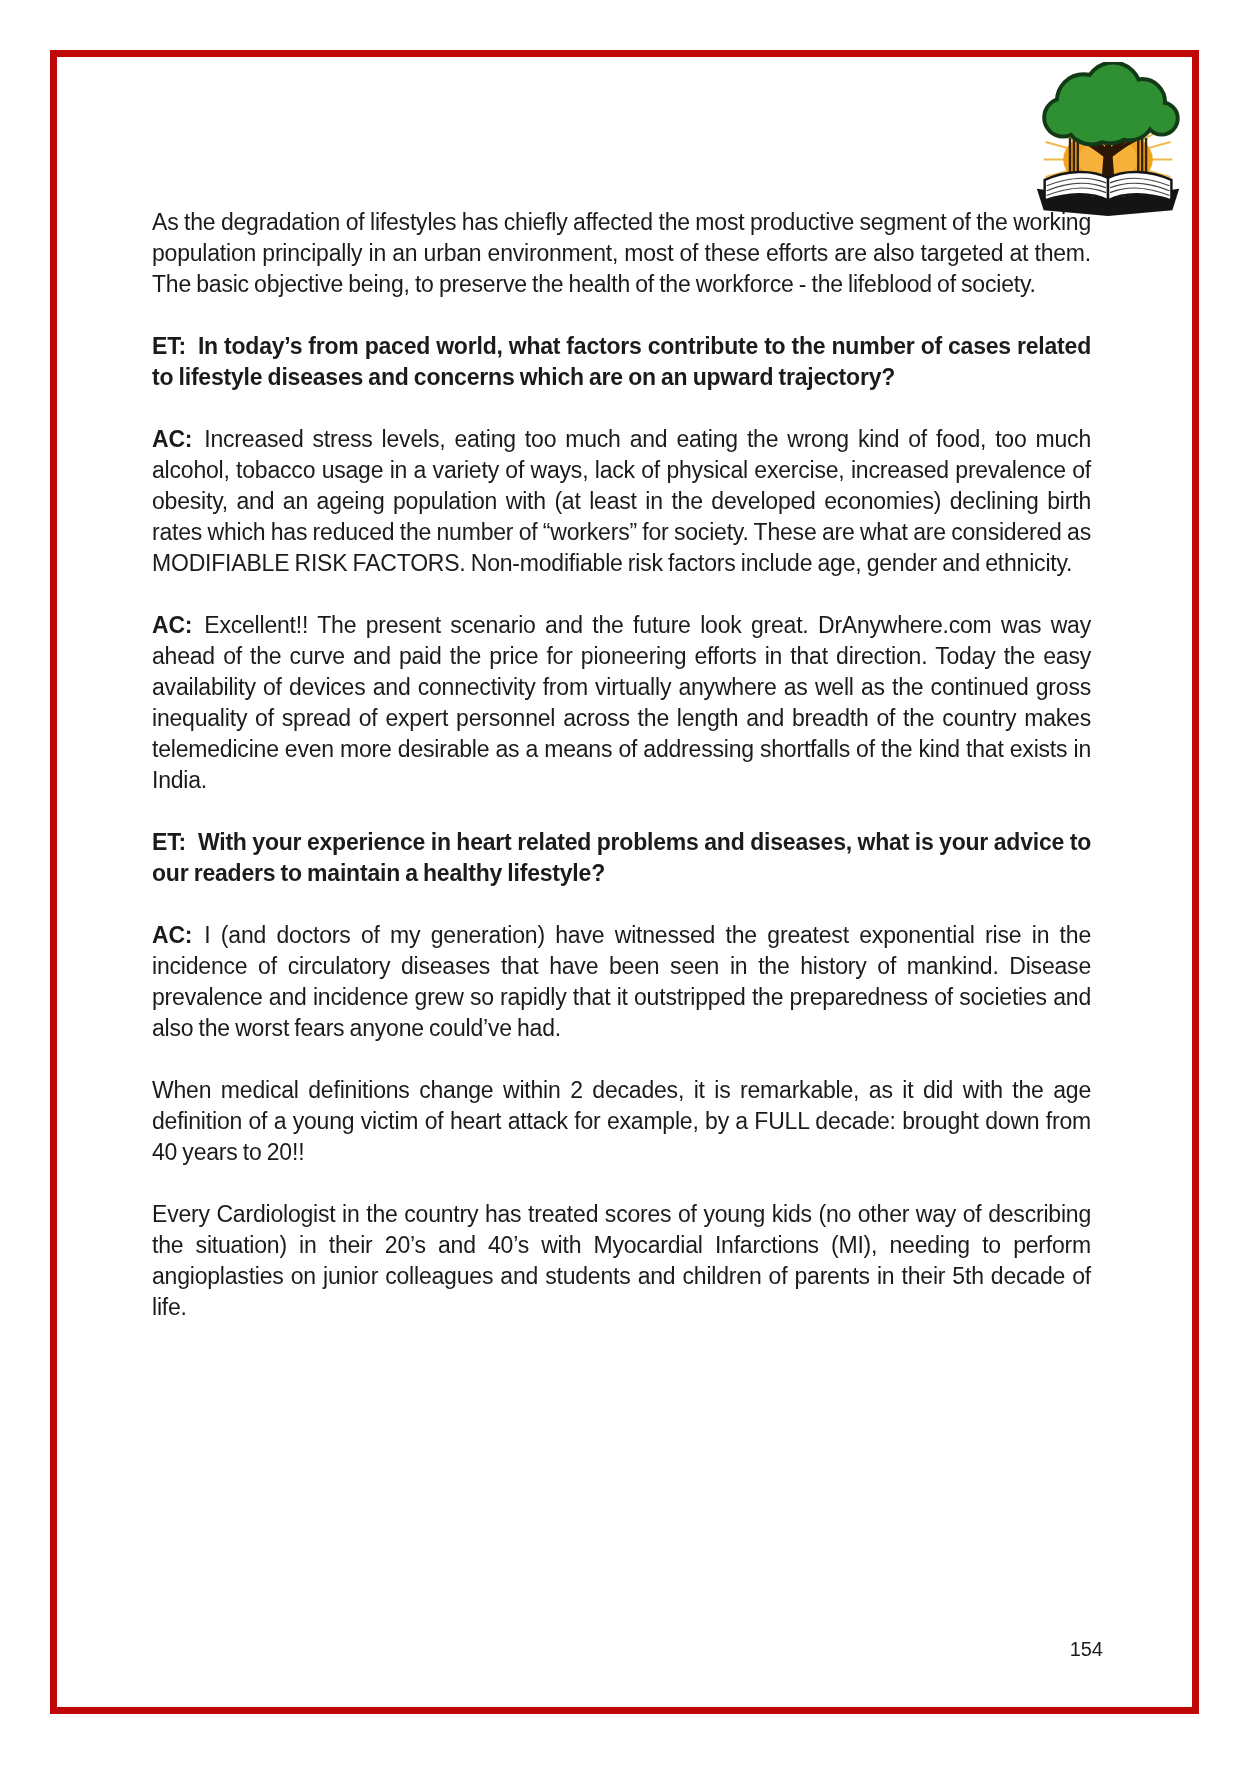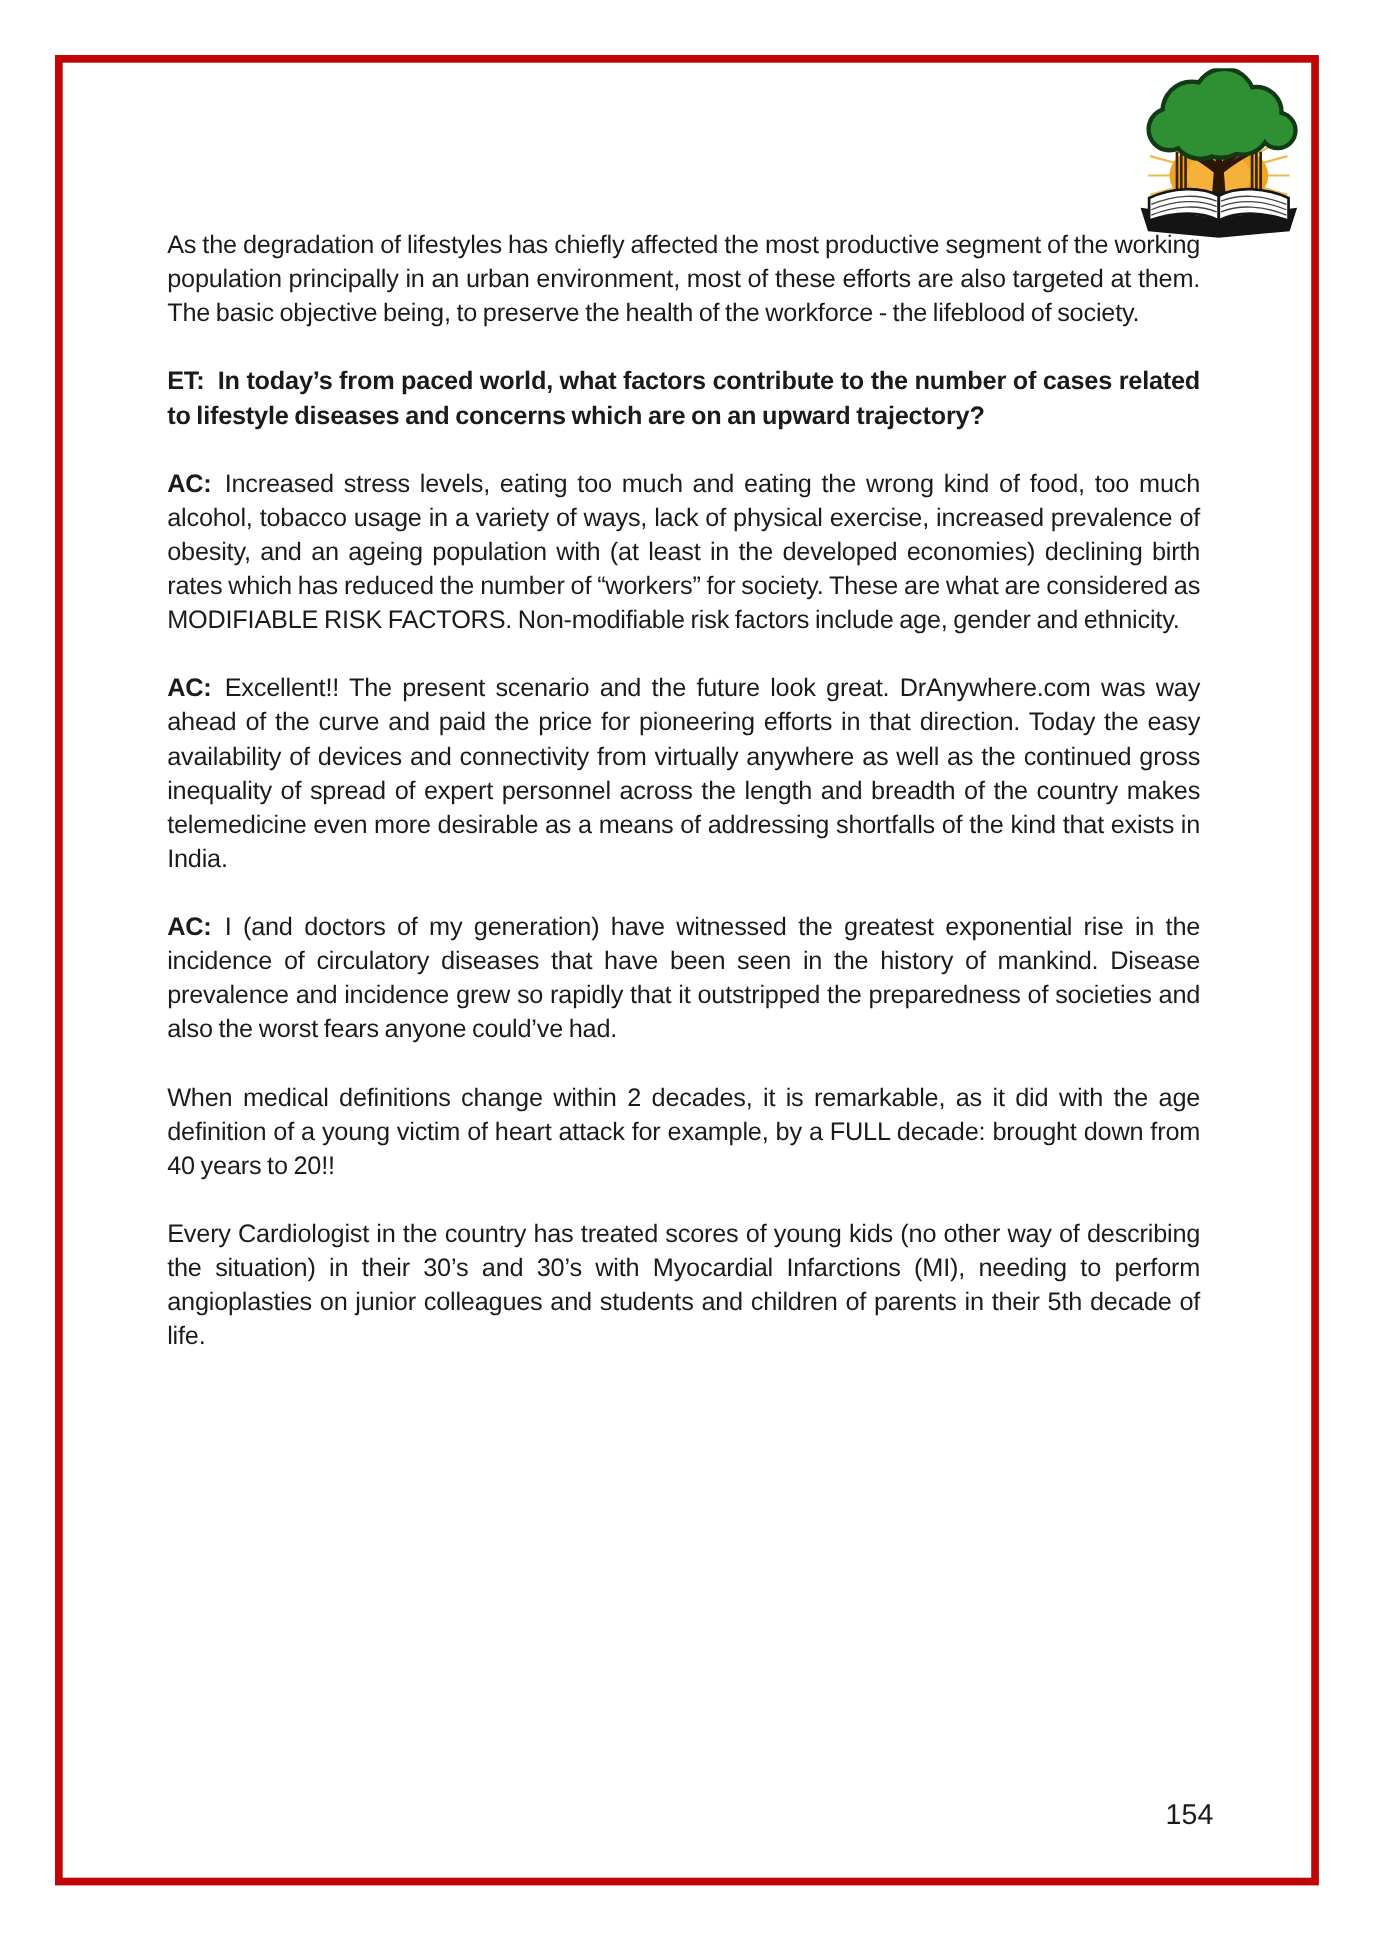--- a/index.html
+++ b/index.html
@@ -26,21 +26,21 @@
     font-size:23px; line-height:31px;
     letter-spacing:-0.2px; word-spacing:-1px;
     text-align:justify;
   }
   .content p { margin:0 12px 31px 0; }
   .content p:last-child { margin-bottom:0; }
   p.q { font-weight:bold; }
   .lbl { font-weight:bold; padding-right:12px; }
   .pagenum {
     position:absolute; left:152px; top:1635px; width:951px;
-    text-align:right; font-size:26px; line-height:28px;
+    text-align:right; font-size:20px; line-height:28px;
     letter-spacing:0;
   }
 </style>
 </head>
 <body>
 
 <div class="frame"></div>
 
 <div class="logo">
   <svg width="156" height="156" viewBox="0 0 156 160">
@@ -121,22 +121,23 @@
 <div class="content">
   <p>As the degradation of lifestyles has chiefly affected the most productive segment of the working population principally in an urban environment, most of these efforts are also targeted at them. The basic objective being, to preserve the health of the workforce - the lifeblood of society.</p>
 
   <p class="q"><span class="lbl">ET:</span><span>In today’s from paced world, what factors contribute to the number of cases related to lifestyle diseases and concerns which are on an upward trajectory?</span></p>
 
   <p><span class="lbl">AC:</span><span>Increased stress levels, eating too much and eating the wrong kind of food, too much alcohol, tobacco usage in a variety of ways, lack of physical exercise, increased prevalence of obesity, and an ageing population with (at least in the developed economies) declining birth rates which has reduced the number of “workers” for society. These are what are considered as MODIFIABLE RISK FACTORS. Non-modifiable risk factors include age, gender and ethnicity.</span></p>
 
 
   <p><span class="lbl">AC:</span><span>Excellent!! The present scenario and the future look great. DrAnywhere.com was way ahead of the curve and paid the price for pioneering efforts in that direction. Today the easy availability of devices and connectivity from virtually anywhere as well as the continued gross inequality of spread of expert personnel across the length and breadth of the country makes telemedicine even more desirable as a means of addressing shortfalls of the kind that exists in India.</span></p>
 
+  <p class="q"><span class="lbl">ET:</span><span>With your experience in heart related problems and diseases, what is your advice to our readers to maintain a healthy lifestyle?</span></p>
 
   <p><span class="lbl">AC:</span><span>I (and doctors of my generation) have witnessed the greatest exponential rise in the incidence of circulatory diseases that have been seen in the history of mankind. Disease prevalence and incidence grew so rapidly that it outstripped the preparedness of societies and also the worst fears anyone could’ve had.</span></p>
 
   <p>When medical definitions change within 2 decades, it is remarkable, as it did with the age definition of a young victim of heart attack for example, by a FULL decade: brought down from 40 years to 20!!</p>
 
-  <p>Every Cardiologist in the country has treated scores of young kids (no other way of describing the situation) in their 30’s and 30’s with Myocardial Infarctions (MI), needing to perform angioplasties on junior colleagues and students and children of parents in their 5th decade of life.</p>
+  <p>Every Cardiologist in the country has treated scores of young kids (no other way of describing the situation) in their 20’s and 40’s with Myocardial Infarctions (MI), needing to perform angioplasties on junior colleagues and students and children of parents in their 5th decade of life.</p>
 
 </div>
 
 <div class="pagenum">154</div>
 
 </body></html>

